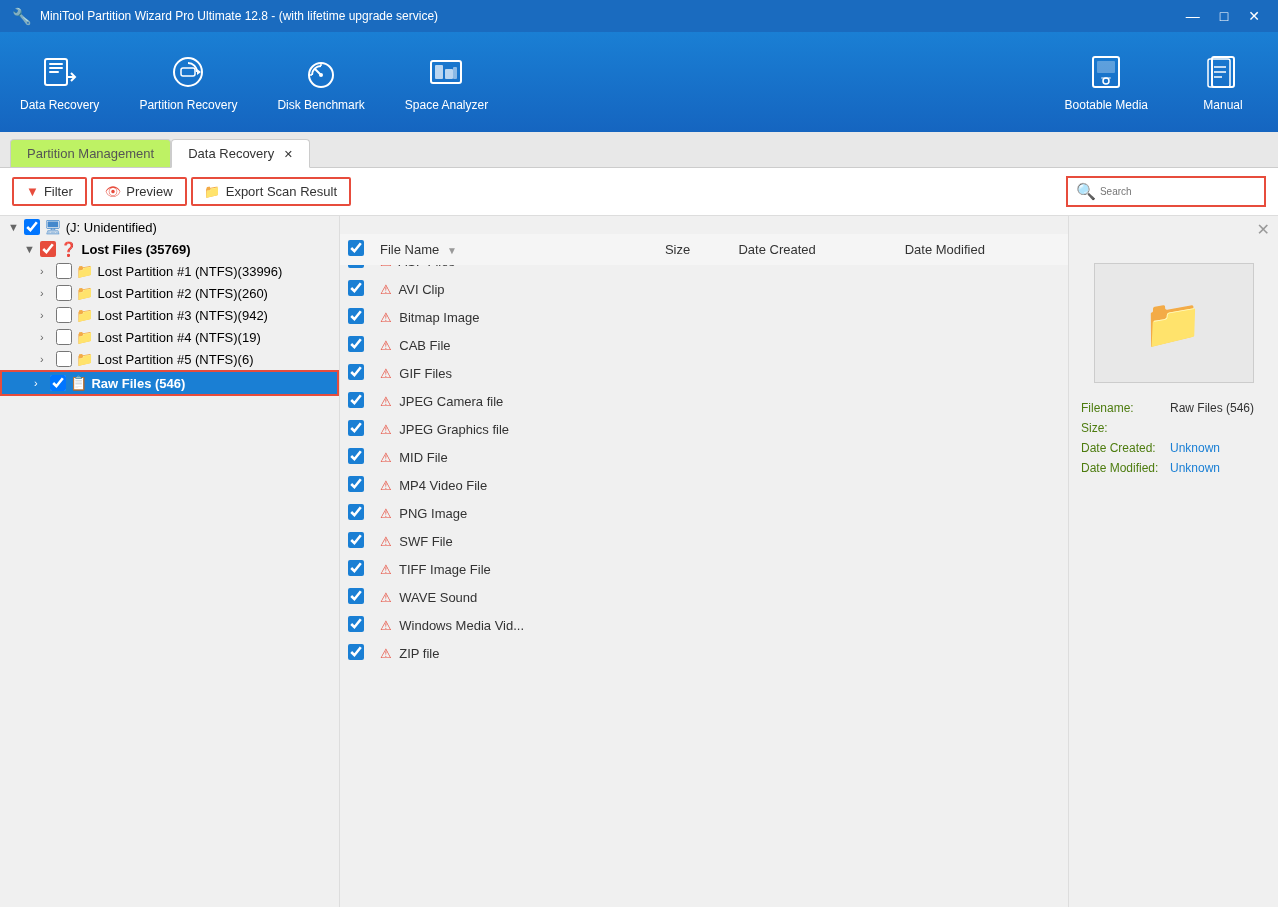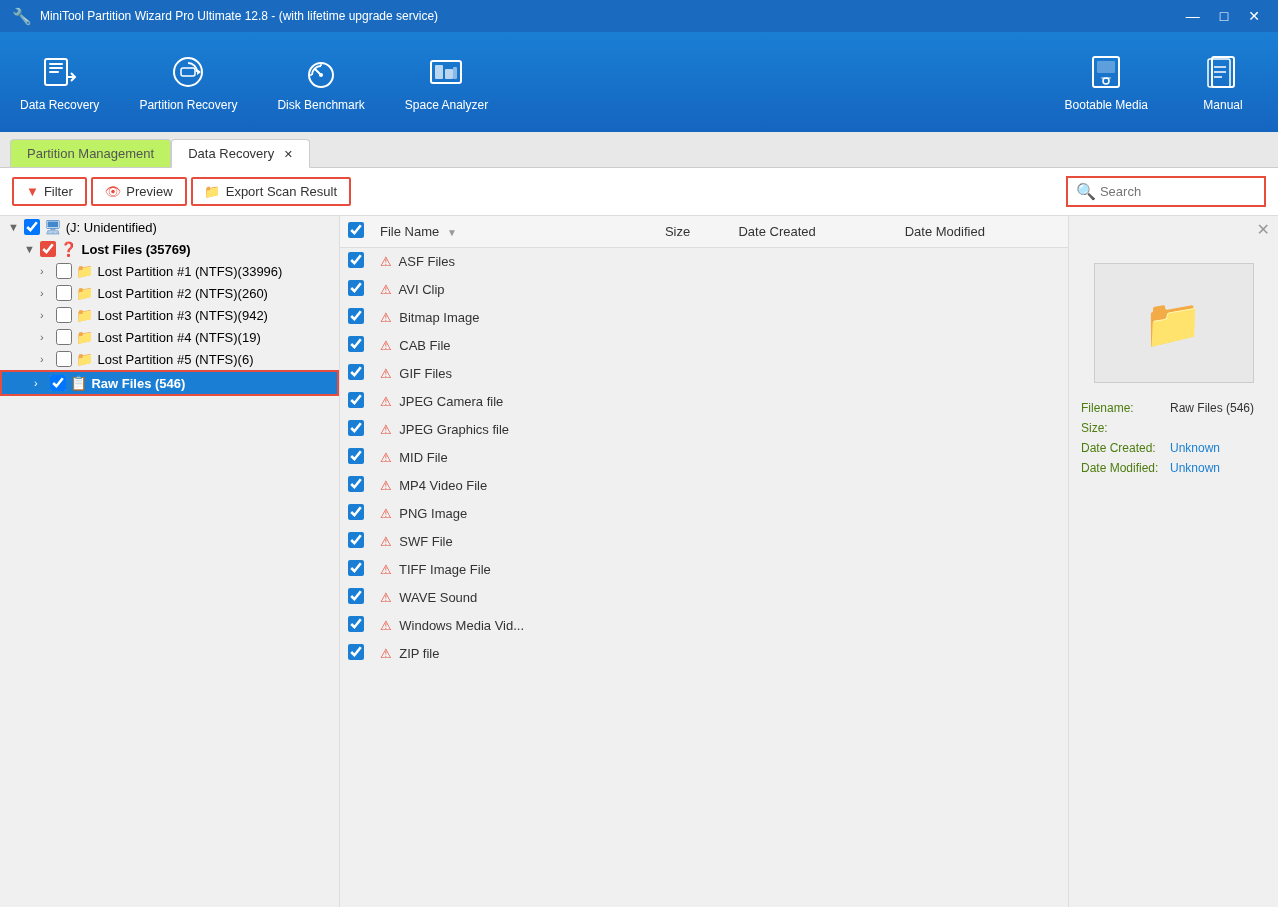--- a/index.html
+++ b/index.html
@@ -103,21 +103,21 @@
       display: flex;
       align-items: center;
       border: 2px solid #e74c3c;
       padding: 4px 8px;
       width: 200px;
       background: white;
     }
     .search-box input {
       border: none;
       outline: none;
-      font-size: 13px;
+      font-size: 10px;
       width: 100%;
       color: #999;
     }
 
     
     .view-tabs {
       background: white;
       padding: 0 16px;
       display: flex;
       gap: 20px;
@@ -192,21 +192,21 @@
       font-size: 13px;
     }
     .file-table th {
       background: #f5f5f5;
       border-bottom: 1px solid #ddd;
       padding: 6px 8px;
       text-align: left;
       font-weight: 500;
       color: #333;
       position: sticky;
-      top: 0;
+      top: 18px;
     }
     .file-table td {
       padding: 4px 8px;
       border-bottom: 1px solid #f0f0f0;
       color: #333;
     }
     .file-list-scroll { overflow-y: auto; flex: 1; }
     .cb { width: 16px; height: 16px; accent-color: #1a7fd4; }
     .folder-icon-sm { font-size: 14px; color: #f0a020; margin-right: 4px; }
 

